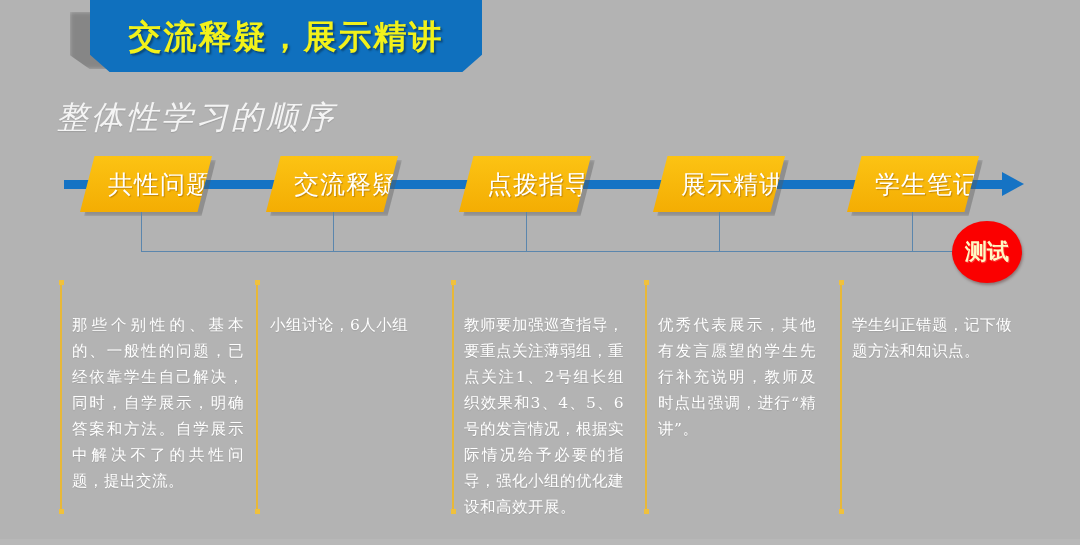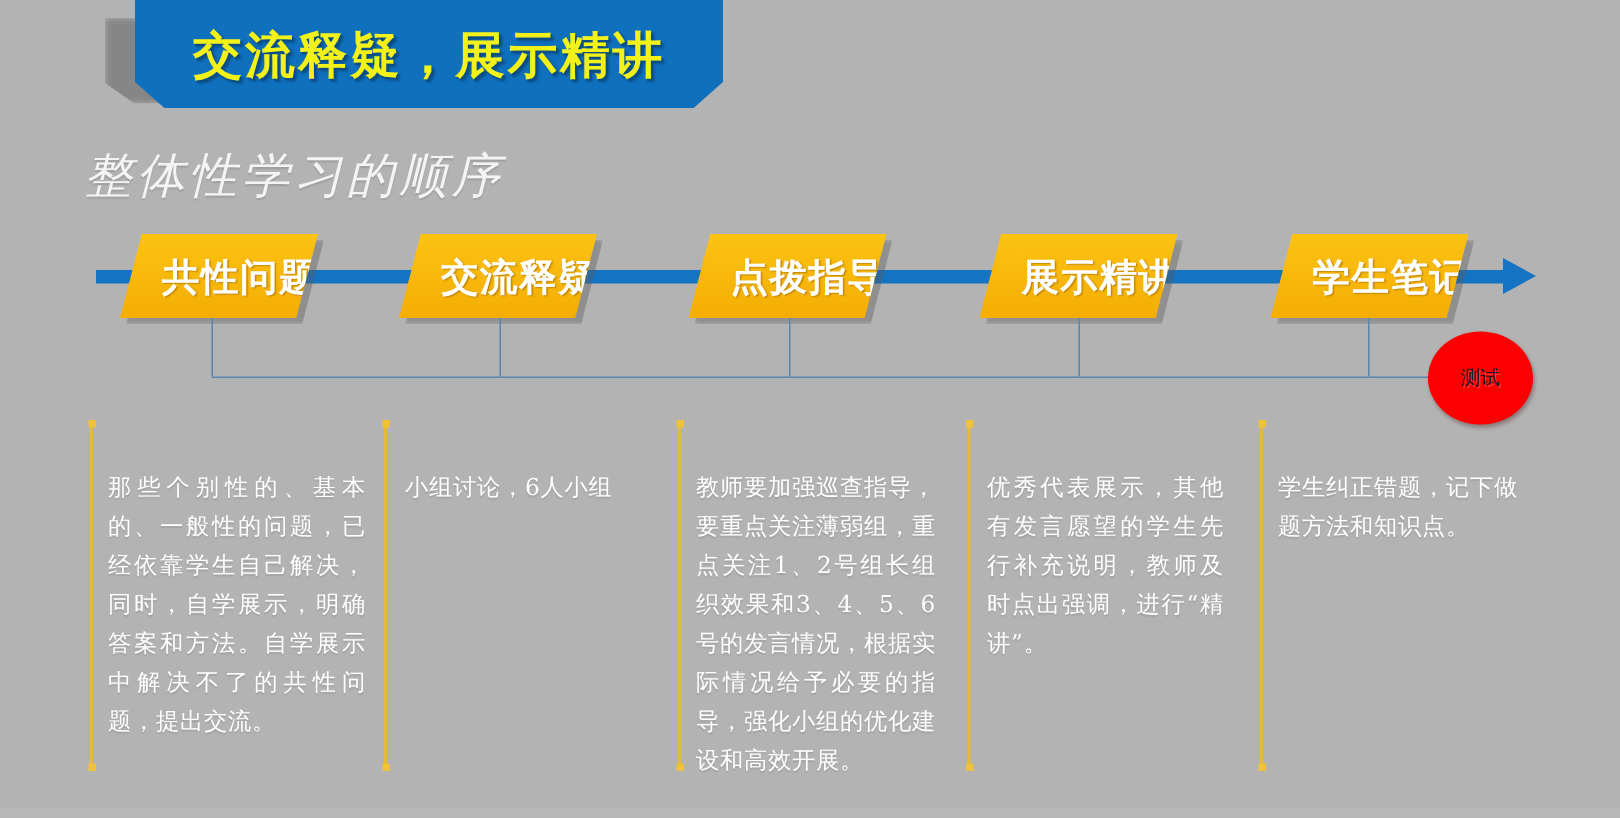--- a/index.html
+++ b/index.html
@@ -100,21 +100,21 @@
     top:160px;
     height:56px;
     background:rgba(90,90,90,0.40);
     -webkit-clip-path:polygon(11% 0,100% 0,89% 100%,0 100%);
     clip-path:polygon(11% 0,100% 0,89% 100%,0 100%);
     filter:blur(1.5px);
   }
   .tag-label{
     color:#ffffff;
     font-size:25px;
-    font-weight:bold;
+    font-weight:normal;
     letter-spacing:1px;
     white-space:nowrap;
     text-shadow:1px 1px 1px rgba(150,95,0,.55);
     margin-left:28px;
   }
 
   
   .conn-v{
     position:absolute;
     width:1px;
@@ -130,23 +130,23 @@
   .test-circle{
     position:absolute;
     left:952px;top:221px;
     width:70px;height:62px;
     border-radius:50%;
     background:#fb0000;
     display:flex;align-items:center;justify-content:center;
     box-shadow:1px 2px 3px rgba(60,0,0,.35);
   }
   .test-label{
-    color:#0f172a;
-    font-size:13px;
-    font-weight:normal;
+    color:#fef9c3;
+    font-size:22px;
+    font-weight:bold;
     letter-spacing:0px;
     white-space:nowrap;
     text-shadow:1px 1px 0 rgba(255,120,120,.45);
   }
 
   
   .col{
     position:absolute;
     top:312px;
     color:#ffffff;

